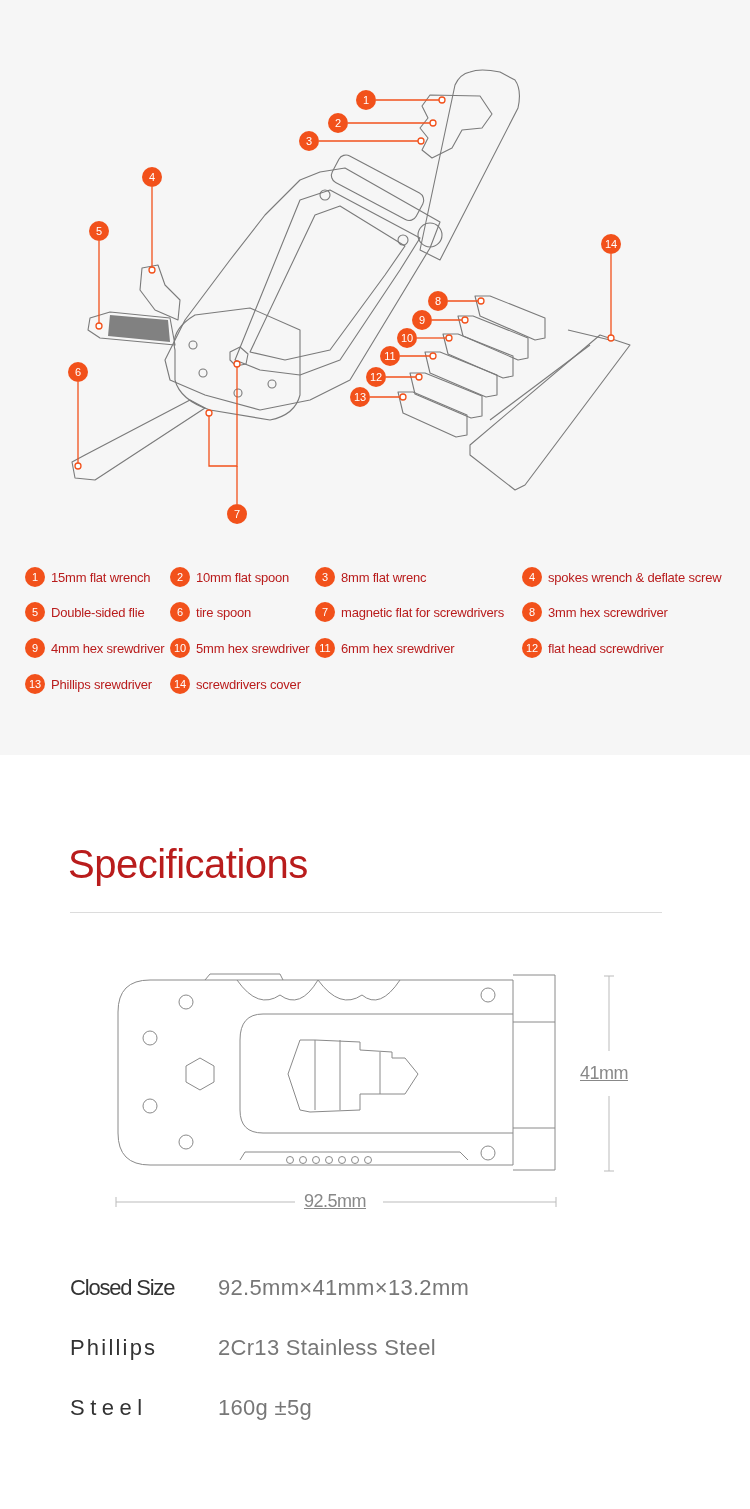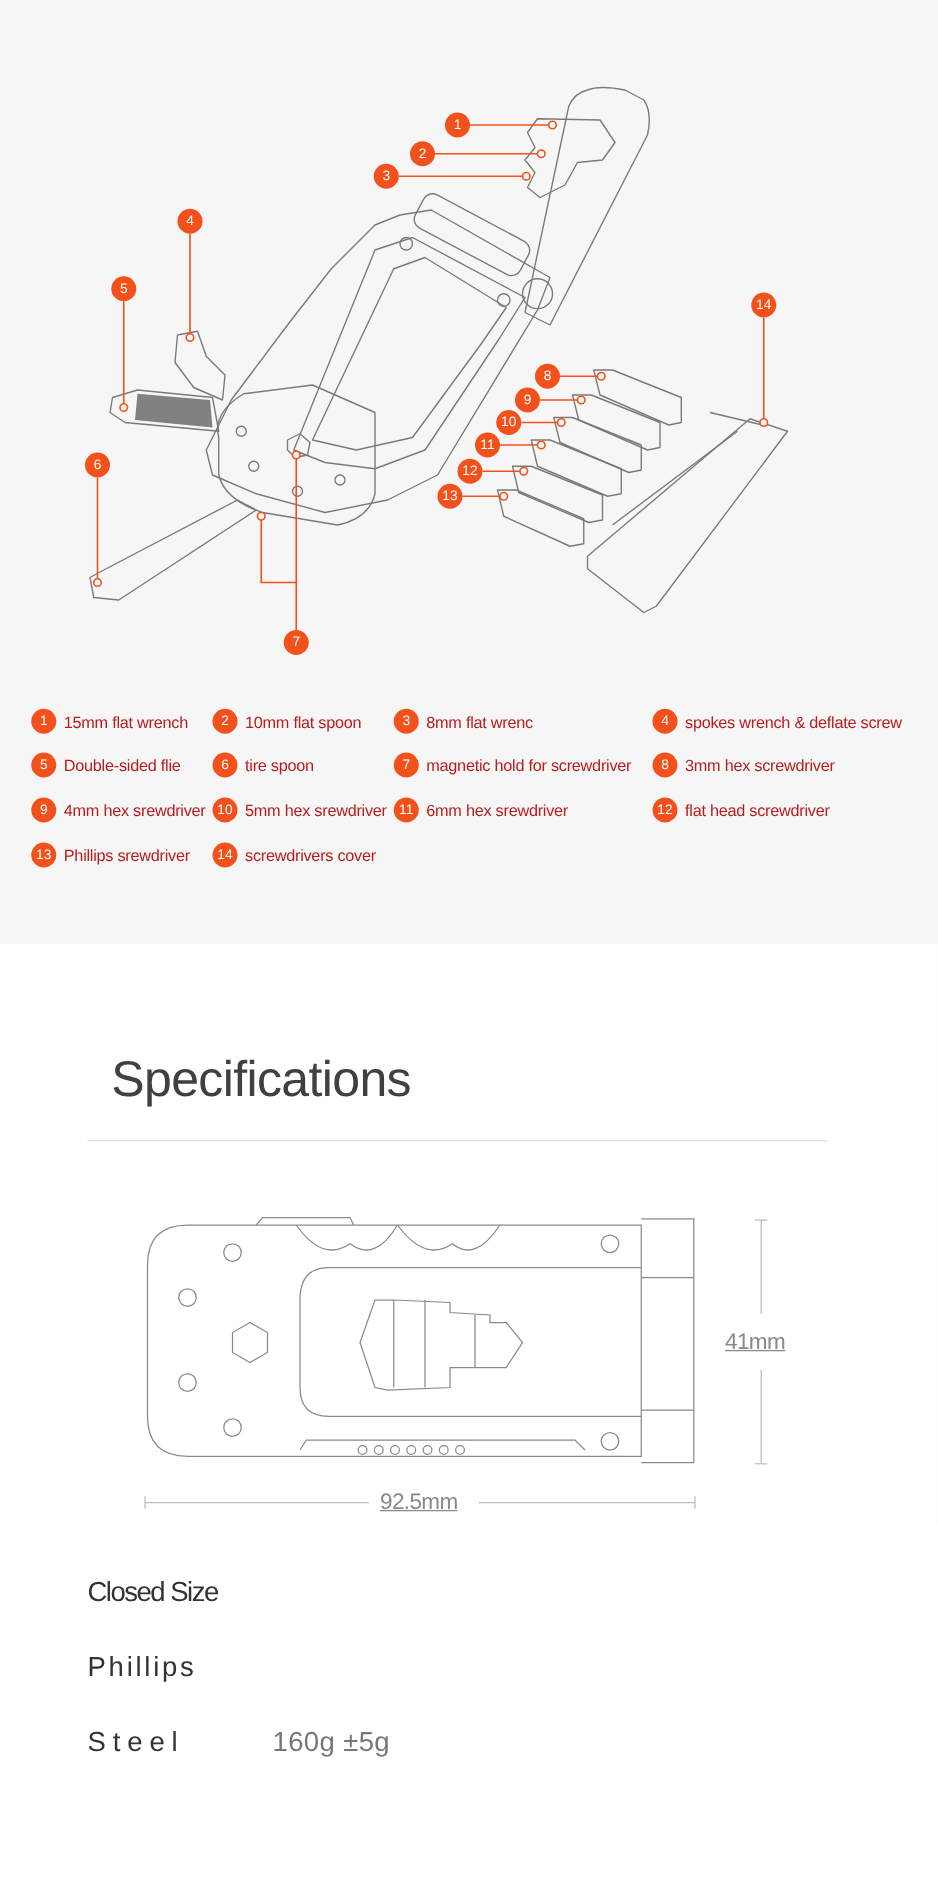--- a/index.html
+++ b/index.html
@@ -3,24 +3,24 @@
 <meta charset="utf-8">
 <style>
   * { box-sizing: border-box; margin: 0; padding: 0; }
   html, body { width: 750px; height: 1509px; background: #ffffff; font-family: "Liberation Sans", sans-serif; overflow: hidden; }
   .diagram-section { position: absolute; left: 0; top: 0; width: 750px; height: 755px; background: #f6f6f6; }
   .diagram-svg { position: absolute; left: 0; top: 0; }
   .callout-badge { position: absolute; width: 20px; height: 20px; border-radius: 50%; background: #f2511b; color: #fff; font-size: 11px; line-height: 20px; text-align: center; font-family: "Liberation Sans", sans-serif; }
   .legend-item { position: absolute; display: flex; align-items: center; height: 20px; }
   .legend-badge { width: 20px; height: 20px; border-radius: 50%; background: #f2511b; color: #fff; font-size: 11px; line-height: 20px; text-align: center; flex: none; }
   .legend-label { margin-left: 6px; font-size: 13px; color: #b91c1c; white-space: nowrap; letter-spacing: -0.2px; }
-  .spec-title { position: absolute; left: 68px; top: 842px; font-size: 40px; color: #404040; font-weight: normal; letter-spacing: -0.5px; margin-left: 21px; }
+  .spec-title { position: absolute; left: 68px; top: 842px; font-size: 40px; color: #b91c1c; font-weight: normal; letter-spacing: -0.5px; }
   .spec-divider { position: absolute; left: 70px; top: 912px; width: 592px; height: 1px; background: #dcdcdc; }
   .dim-text { position: absolute; font-size: 18px; color: #888; letter-spacing: -0.5px; text-decoration: underline; }
-  .spec-row { position: absolute; left: 70px; height: 40px; display: flex; align-items: flex-start; }
+  .spec-row { position: absolute; left: 70px; height: 40px; display: flex; align-items: flex-end; }
   .spec-key { width: 148px; font-size: 22px; color: #333; }
   .spec-val { font-size: 22px; color: #777; letter-spacing: 0.3px; }
 </style>
 </head>
 <body>
 
 <div class="diagram-section">
   <svg class="diagram-svg" width="750" height="755" viewBox="0 0 750 755">
     <g fill="none" stroke="#7a7a7a" stroke-width="1.1" stroke-linejoin="round">
 
@@ -136,21 +136,21 @@
   <div class="legend-item" style="left:25px;top:602px">
       <span class="legend-badge">5</span>
       <span class="legend-label">Double-sided flie</span>
     </div>
   <div class="legend-item" style="left:170px;top:602px">
       <span class="legend-badge">6</span>
       <span class="legend-label">tire spoon</span>
     </div>
   <div class="legend-item" style="left:315px;top:602px">
       <span class="legend-badge">7</span>
-      <span class="legend-label">magnetic hold for screwdriver</span>
+      <span class="legend-label">magnetic flat for screwdrivers</span>
     </div>
   <div class="legend-item" style="left:522px;top:602px">
       <span class="legend-badge">8</span>
       <span class="legend-label">3mm hex screwdriver</span>
     </div>
 
   <div class="legend-item" style="left:25px;top:638px">
       <span class="legend-badge">9</span>
       <span class="legend-label">4mm hex srewdriver</span>
     </div>
@@ -216,20 +216,22 @@
     <line x1="383" y1="1202" x2="556" y2="1202"></line>
     <line x1="116" y1="1197" x2="116" y2="1207"></line>
     <line x1="556" y1="1197" x2="556" y2="1207"></line>
   </g>
 </svg>
 <div class="dim-text" style="left:580px;top:1063px">41mm</div>
 <div class="dim-text" style="left:304px;top:1191px">92.5mm</div>
 
 <div class="spec-row" style="top:1261px">
   <span class="spec-key" style="letter-spacing:-1.2px">Closed Size</span>
+  <span class="spec-val">92.5mm×41mm×13.2mm</span>
 </div>
 <div class="spec-row" style="top:1321px">
   <span class="spec-key" style="letter-spacing:2.2px">Phillips</span>
+  <span class="spec-val">2Cr13 Stainless Steel</span>
 </div>
 <div class="spec-row" style="top:1381px">
   <span class="spec-key" style="letter-spacing:5.5px">Steel</span>
   <span class="spec-val">160g ±5g</span>
 </div>
 
 </body></html>

